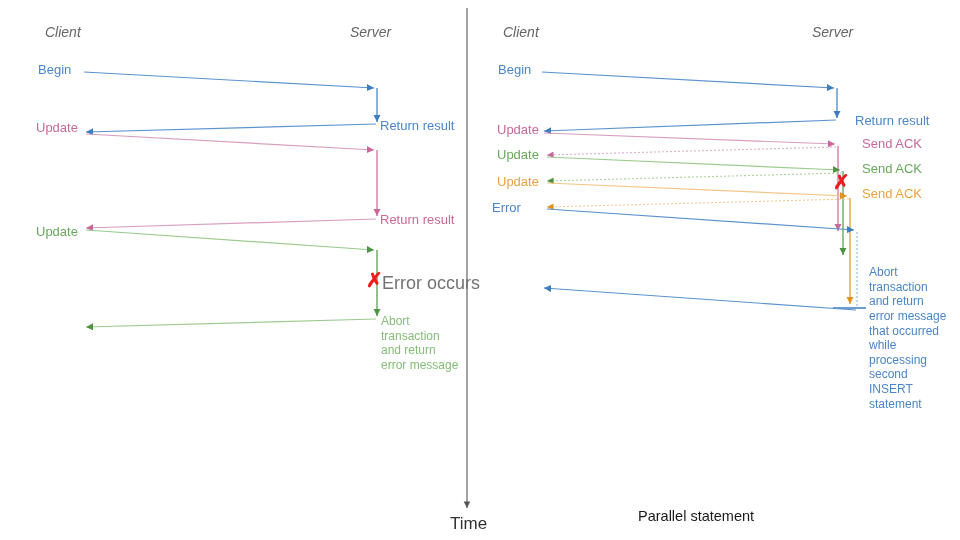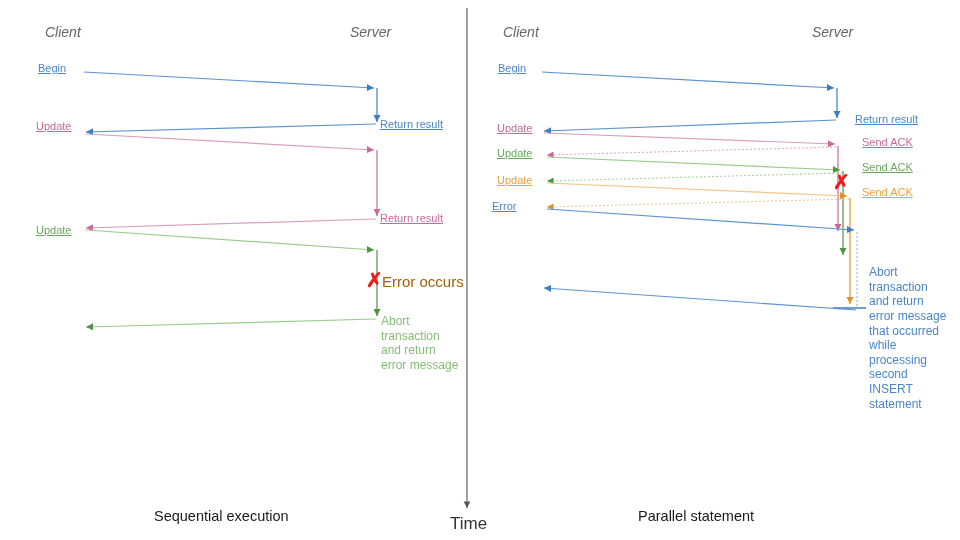--- a/index.html
+++ b/index.html
@@ -2,24 +2,24 @@
 <html><head>
 <meta charset="utf-8">
 <style>
   html,body{margin:0;padding:0;background:#ffffff;}
   body{width:960px;height:540px;overflow:hidden;
        font-family:"Liberation Sans","DejaVu Sans",sans-serif;}
   #root{position:relative;width:960px;height:540px;background:#fff;border-radius:10px;}
   svg.layer{position:absolute;left:0;top:0;width:960px;height:540px;}
   .lbl{position:absolute;white-space:pre;line-height:1.18;}
   .hdr{font-style:italic;font-size:14px;color:#666666;}
-  .msg{font-size:11px;text-decoration:underline;}
+  .msg{font-size:13px;}
   .cap{font-size:14.5px;color:#1a1a1a;}
   .timelbl{font-size:17px;color:#333333;}
-  .errlbl{font-size:15px;color:#a16207;font-weight:400;}
+  .errlbl{font-size:18px;color:#737373;font-weight:400;}
   .xmark{position:absolute;font-size:20px;font-weight:bold;color:#ee1c1c;
          font-family:"Liberation Sans",sans-serif;line-height:1;}
   .blk{font-size:12px;line-height:1.22;}
 </style>
 </head>
 <body>
 
 <div id="root">
 
   <svg class="layer" viewBox="0 0 960 540" xmlns="http://www.w3.org/2000/svg">
@@ -118,21 +118,20 @@
   <div class="lbl msg" style="left:36px;top:224px;color:#67a95a;">Update</div>
 
   <div class="xmark" style="left:366px;top:270px;">✗</div>
   <div class="lbl errlbl" style="left:382px;top:273px;">Error occurs</div>
 
   <div class="lbl blk" style="left:381px;top:314px;color:#84bd76;">Abort
 transaction
 and return
 error message</div>
 
-  <div class="lbl cap" style="left:154px;top:508px;">Sequential execution</div>
 
   <div class="lbl hdr" style="left:503px;top:24px;">Client</div>
   <div class="lbl hdr" style="left:812px;top:24px;">Server</div>
 
   <div class="lbl msg" style="left:498px;top:62px;color:#4a86c8;">Begin</div>
 
   <div class="lbl msg" style="left:855px;top:113px;color:#4a86c8;">Return result</div>
 
   <div class="lbl msg" style="left:497px;top:122px;color:#c9699a;">Update</div>
   <div class="lbl msg" style="left:862px;top:136px;color:#c9699a;">Send ACK</div>

